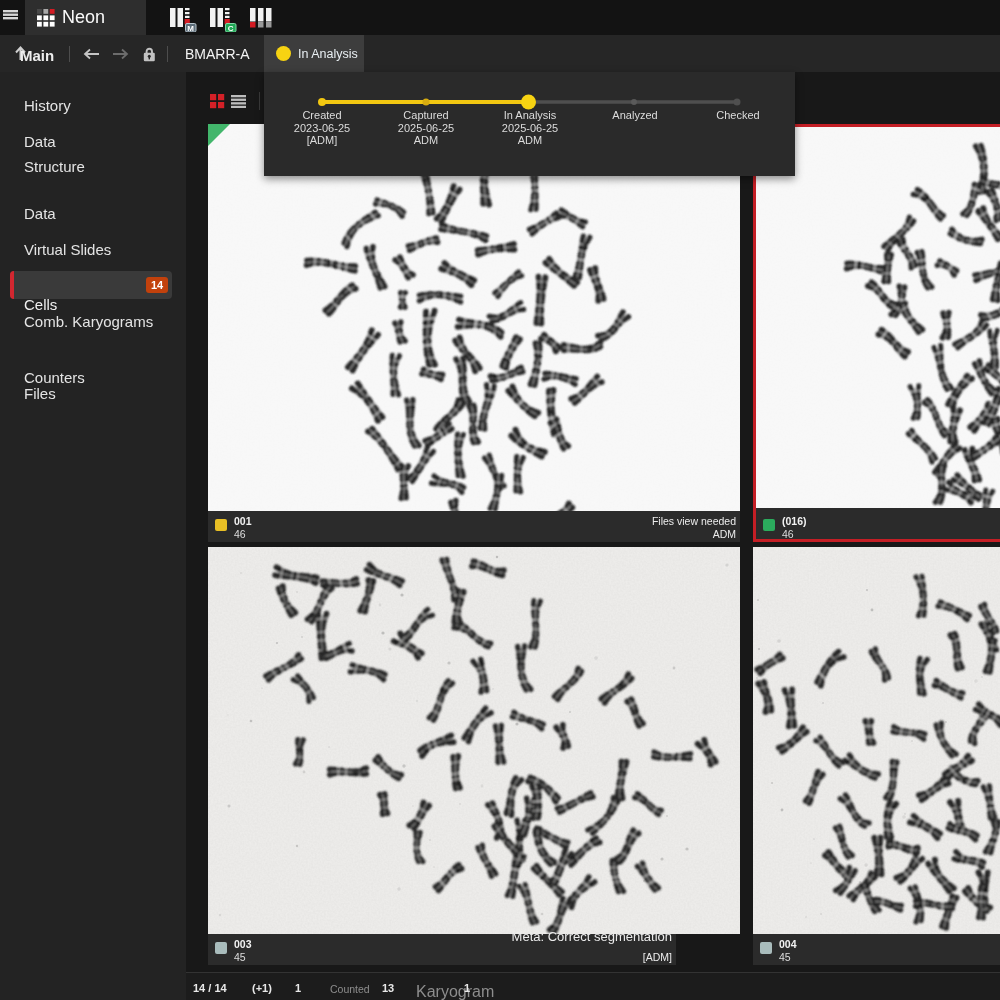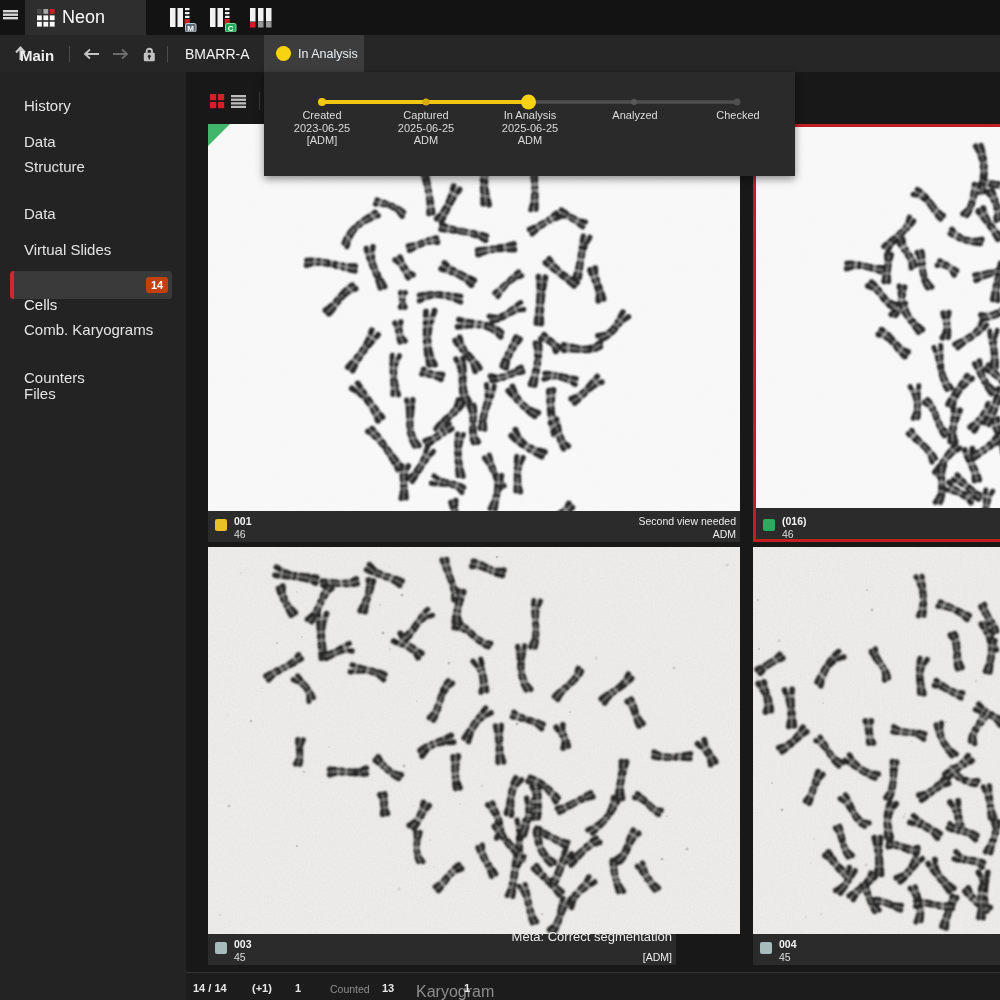--- a/index.html
+++ b/index.html
@@ -85,21 +85,21 @@
 <div class="abs" style="left:0;top:72px;width:186px;height:928px;background:#232323;"></div>
 <div class="abs" style="left:24px;top:96.5px;font-size:15px;color:#e4e4e4;">History</div>
 <div class="abs" style="left:24px;top:132.5px;font-size:15px;color:#e4e4e4;">Data</div>
 <div class="abs" style="left:24px;top:158px;font-size:15px;color:#e4e4e4;">Structure</div>
 <div class="abs" style="left:24px;top:204.5px;font-size:15px;color:#e4e4e4;">Data</div>
 <div class="abs" style="left:24px;top:240.5px;font-size:15px;color:#e4e4e4;">Virtual Slides</div>
 <div class="abs" style="left:10px;top:271px;width:162px;height:28px;background:#3a3a3a;border-radius:4px;"></div>
 <div class="abs" style="left:10px;top:271px;width:4px;height:28px;background:#d22730;border-radius:4px 0 0 4px;"></div>
 <div class="abs" style="left:24px;top:277px;font-size:15px;color:#f0f0f0;margin-top:19px;">Cells</div>
 <div class="abs" style="left:146px;top:277px;width:22px;height:16px;background:#c2410c;border-radius:3px;color:#fff;font-size:11px;font-weight:bold;text-align:center;line-height:16px;">14</div>
-<div class="abs" style="left:24px;top:312.5px;font-size:15px;color:#e4e4e4;margin-top:8px;">Comb. Karyograms</div>
+<div class="abs" style="left:24px;top:312.5px;font-size:15px;color:#e4e4e4;">Comb. Karyograms</div>
 <div class="abs" style="left:24px;top:348.5px;font-size:15px;color:#e4e4e4;margin-top:20px;">Counters</div>
 <div class="abs" style="left:24px;top:384.5px;font-size:15px;color:#e4e4e4;text-align:center;">Files</div>
 
 <svg class="abs" style="left:210px;top:94px" width="15" height="15">
  <rect x="0" y="0" width="6.2" height="6.2" fill="#d42027"></rect>
  <rect x="8" y="0" width="6.2" height="6.2" fill="#d42027"></rect>
  <rect x="0" y="8" width="6.2" height="6.2" fill="#d42027"></rect>
  <rect x="8" y="8" width="6.2" height="6.2" fill="#d42027"></rect>
 </svg>
 <svg class="abs" style="left:231px;top:95px" width="16" height="13">
@@ -661,21 +661,21 @@
       <rect width="532" height="387" filter="url(#g1)" style="mix-blend-mode:multiply"></rect>
       <defs>
         <filter id="b1" x="-5%" y="-5%" width="110%" height="110%">
           <feGaussianBlur stdDeviation="0.8"></feGaussianBlur>
         </filter>
       </defs>
  </svg>
  <div class="abs" style="left:6.5px;top:394.5px;width:12.5px;height:12.5px;background:#e8bf25;border-radius:2px;"></div>
  <div class="abs" style="left:26px;top:391px;font-size:10.5px;font-weight:bold;color:#f2f2f2;">001</div>
  <div class="abs" style="left:26px;top:404px;font-size:10.5px;color:#dedede;">46</div>
- <div class="abs" style="right:4px;top:391px;font-size:10.5px;color:#ececec;">Second view needed</div>
+ <div class="abs" style="right:4px;top:391px;font-size:10.5px;color:#ececec;">Files view needed</div>
  <div class="abs" style="right:4px;top:404px;font-size:10.5px;color:#ececec;">ADM</div>
 </div>
 
 <div class="abs" style="left:753px;top:124px;width:532px;height:418px;background:#2b2b2b;border:3px solid #c41e25;">
  <svg width="526" height="381" style="position:absolute;left:0;top:0;background:#fcfcfc">
   <g filter="url(#b2)" opacity="0.97">
         <path d="M225.1 18.6C230.3 33.8 229.3 49.2 228.2 64.9" stroke="#202020" stroke-width="5.3" fill="none" stroke-linecap="round"></path>
         <path d="M219.6 19.1C229.4 33.9 228.4 49.3 223.5 65.3" stroke="#202020" stroke-width="5.3" fill="none" stroke-linecap="round"></path>
         <path d="M222.4 18.9C229.8 33.8 228.8 49.3 225.8 65.1" stroke="rgba(252,252,252,0.55)" stroke-width="1.1" fill="none"></path>
         <line x1="231.2" y1="26.8" x2="220.1" y2="27.7" stroke="rgba(252,252,252,0.42)" stroke-width="1.6"></line>

